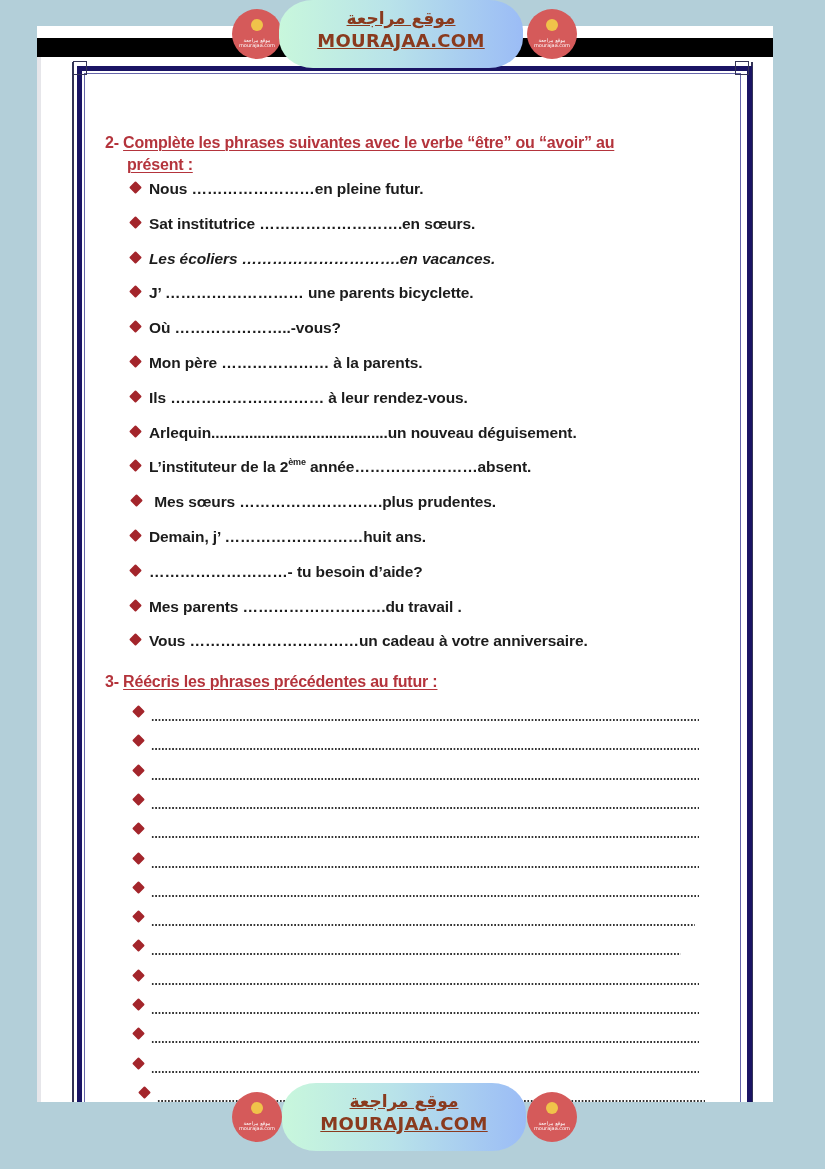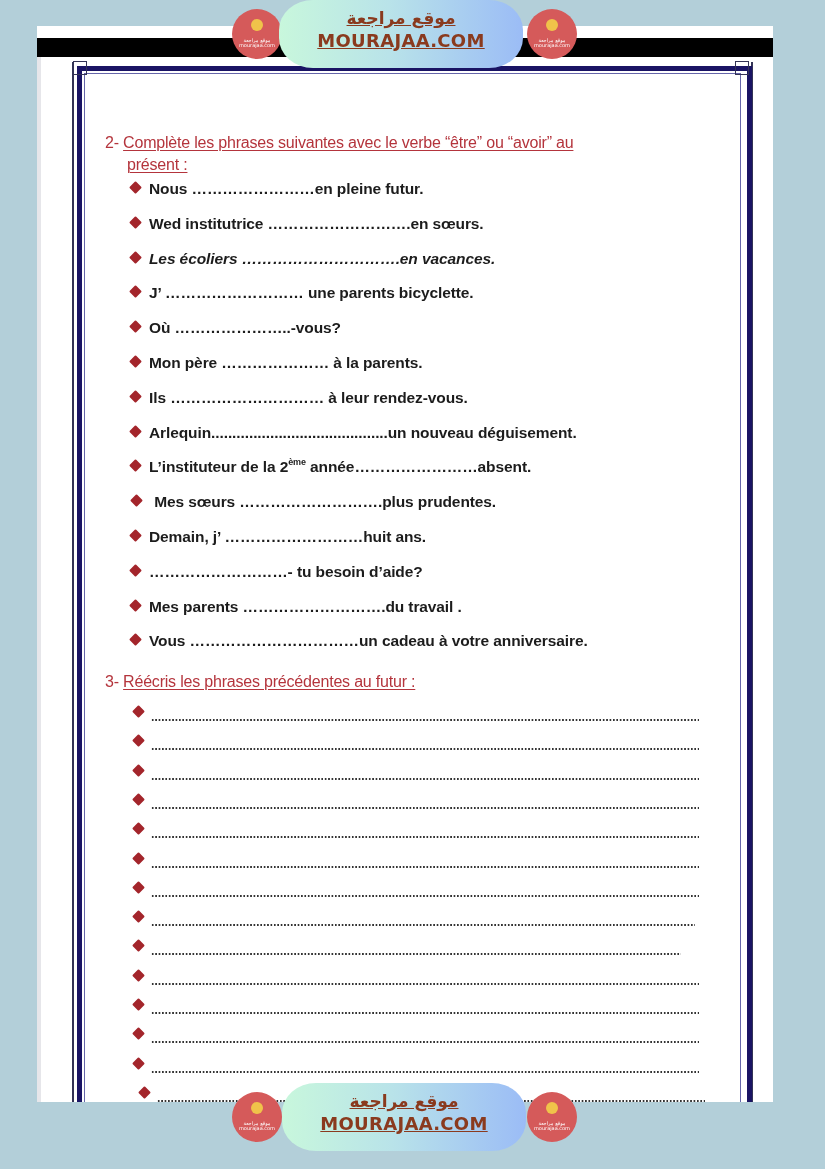--- a/index.html
+++ b/index.html
@@ -57,21 +57,21 @@
       width: 12px; height: 12px;
       border: 1px solid #333355;
     }
     .content {
       position: absolute;
       left: 0; top: 0; width: 736px;
     }
     .section-title {
       position: absolute;
       font-size: 16px;
-      font-weight: normal;
+      font-weight: bold;
       color: #b4343c;
       line-height: 22px;
       letter-spacing: -0.2px;
     }
     .section-title .num { color: #b4343c; }
     .section-title .txt {
       text-decoration: underline;
       text-decoration-thickness: 1px;
       text-underline-offset: 2px;
     }
@@ -181,21 +181,21 @@
     <div class="section-title" style="left:68px;top:106px;">
       <span class="num">2-</span>
       <span class="txt">Complète les phrases suivantes avec le verbe “être” ou “avoir” au</span>
     </div>
     <div class="section-title" style="left:90px;top:128px;text-align:right;">
       <span class="txt">présent :</span>
     </div>
 
     <div id="ex2-items">
         <div class="item" style="top: 153px;"><span class="bullet"></span><span>Nous  </span><span class="blank">……………………</span><span>en pleine futur.</span></div>
-        <div class="item" style="top: 187.8px;"><span class="bullet"></span><span>Wed institutrice  </span><span class="blank">……………………….</span><span>en sœurs.</span></div>
+        <div class="item" style="top: 187.8px;"><span class="bullet"></span><span>Sat institutrice  </span><span class="blank">……………………….</span><span>en sœurs.</span></div>
         <div class="item" style="top: 222.6px; font-style: italic;"><span class="bullet"></span><span>Les écoliers </span><span class="blank">………………………….</span><span>en vacances.</span></div>
         <div class="item" style="top: 257.4px;"><span class="bullet"></span><span>J’ </span><span class="blank">………………………</span><span> une parents bicyclette.</span></div>
         <div class="item" style="top: 292.2px;"><span class="bullet"></span><span>Où </span><span class="blank">…………………..</span><span>-vous?</span></div>
         <div class="item" style="top: 327px;"><span class="bullet"></span><span>Mon père </span><span class="blank">…………………</span><span> à la parents.</span></div>
         <div class="item" style="top: 361.8px;"><span class="bullet"></span><span>Ils </span><span class="blank">…………………………</span><span> à leur rendez-vous.</span></div>
         <div class="item" style="top: 396.6px;"><span class="bullet"></span><span>Arlequin</span><span class="blank">..........................................</span><span>un nouveau déguisement.</span></div>
         <div class="item" style="top: 431.4px;"><span class="bullet"></span><span>L’instituteur de la 2</span><sup>ème</sup><span> année</span><span class="blank">……………………</span><span>absent.</span></div>
         <div class="item" style="top: 466.2px; left: 93px;"><span class="bullet"></span><span> Mes sœurs   </span><span class="blank">……………………….</span><span>plus prudentes.</span></div>
         <div class="item" style="top: 501px;"><span class="bullet"></span><span>Demain, j’  </span><span class="blank">………………………</span><span>huit ans.</span></div>
         <div class="item" style="top: 535.8px;"><span class="bullet"></span><span></span><span class="blank">………………………</span><span>- tu besoin d’aide?</span></div>

